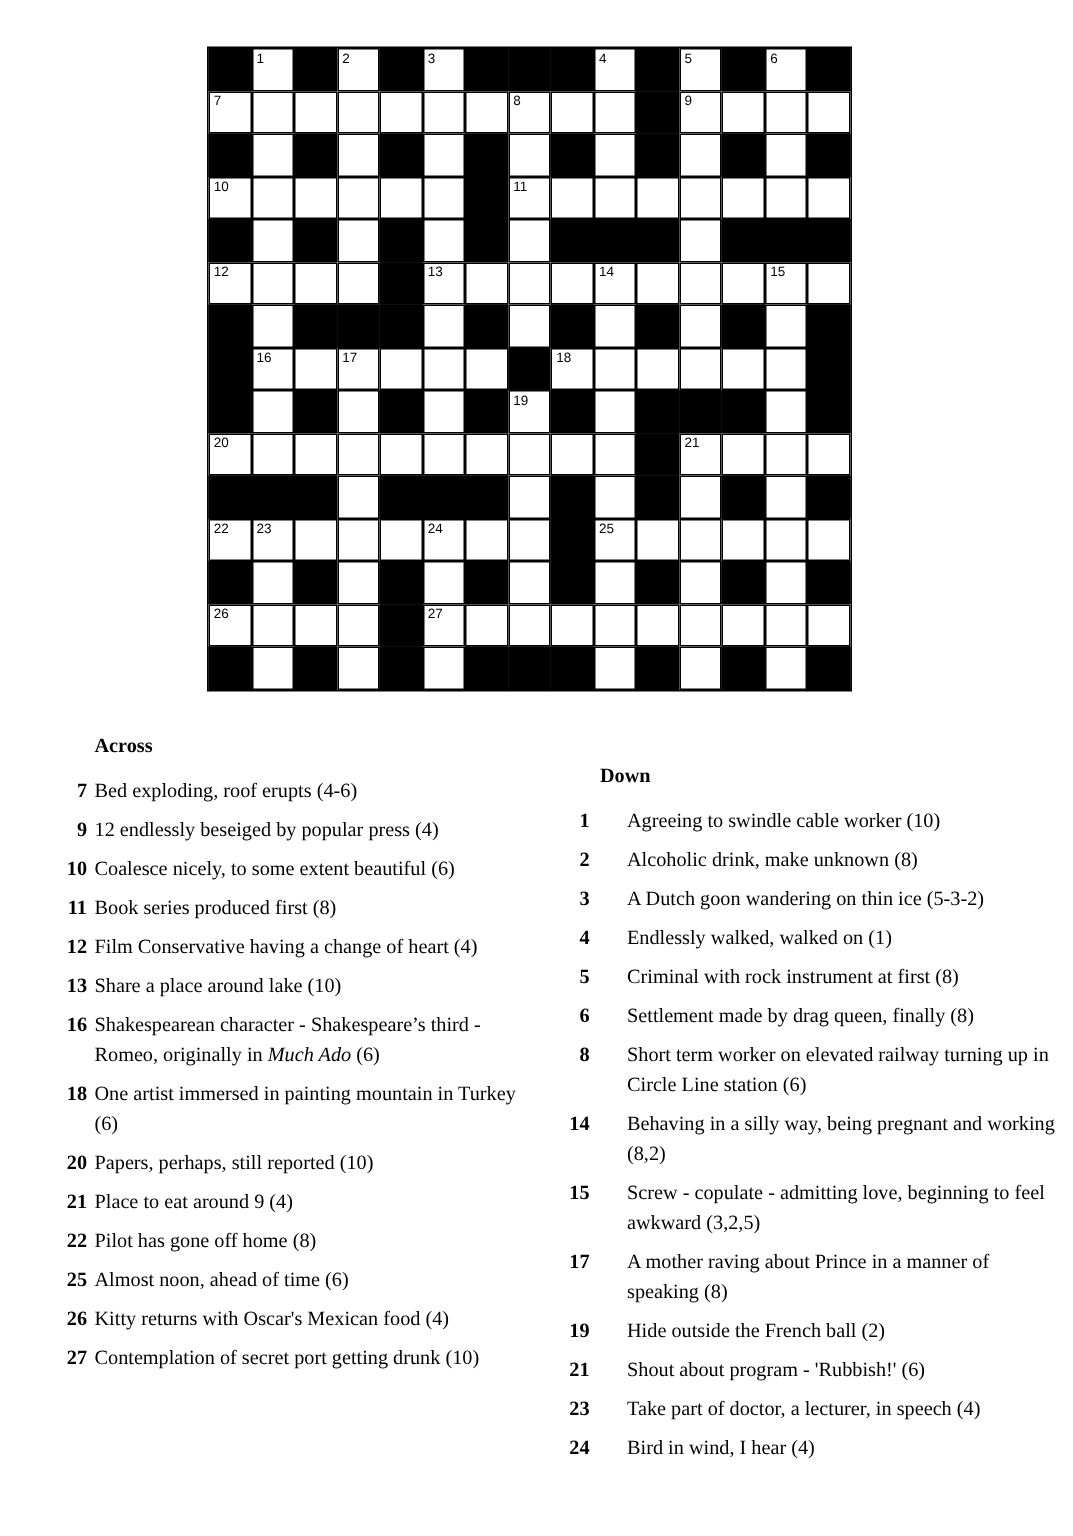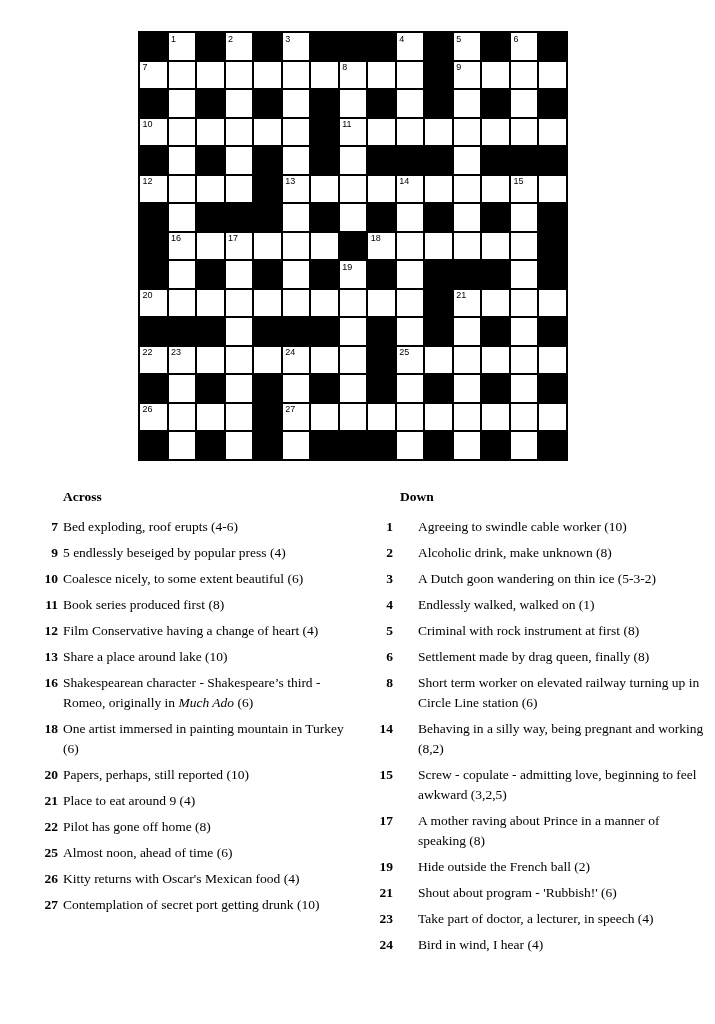--- a/index.html
+++ b/index.html
@@ -36,21 +36,21 @@
   }
   .clues-col { position: absolute; top: 487px; }
   #across-col { left: 40px; }
   #down-col  { left: 375px; }
   .clues-header {
     font-weight: bold;
     font-size: 13.5px; line-height: 20px;
     margin: 0 0 10px 23px;
     font-family: Liberation Serif, serif;
   }
-  #down-col .clues-header { margin-left: 25px; }
+  #down-col .clues-header { margin-left: 25px; margin-top: 20px; }
   .clue { display: flex; margin-bottom: 6px; }
   .cnum {
     flex: 0 0 18px; width: 18px;
     text-align: right; font-weight: bold;
     font-size: 13.5px; line-height: 20px;
   }
   .ctxt {
     margin-left: 5px; width: 284px;
     font-size: 13.5px; line-height: 20px;
   }
@@ -344,21 +344,21 @@
 
   <section class="clues-col" id="across-col">
     <h2 class="clues-header">Across</h2>
     <div class="clue-list">
         <div class="clue">
           <div class="cnum">7</div>
           <div class="ctxt">Bed exploding, roof erupts (4-6)</div>
         </div>
         <div class="clue">
           <div class="cnum">9</div>
-          <div class="ctxt">5 endlessly beseiged by popular press (4)</div>
+          <div class="ctxt">12 endlessly beseiged by popular press (4)</div>
         </div>
         <div class="clue">
           <div class="cnum">10</div>
           <div class="ctxt">Coalesce nicely, to some extent beautiful (6)</div>
         </div>
         <div class="clue">
           <div class="cnum">11</div>
           <div class="ctxt">Book series produced first (8)</div>
         </div>
         <div class="clue">

